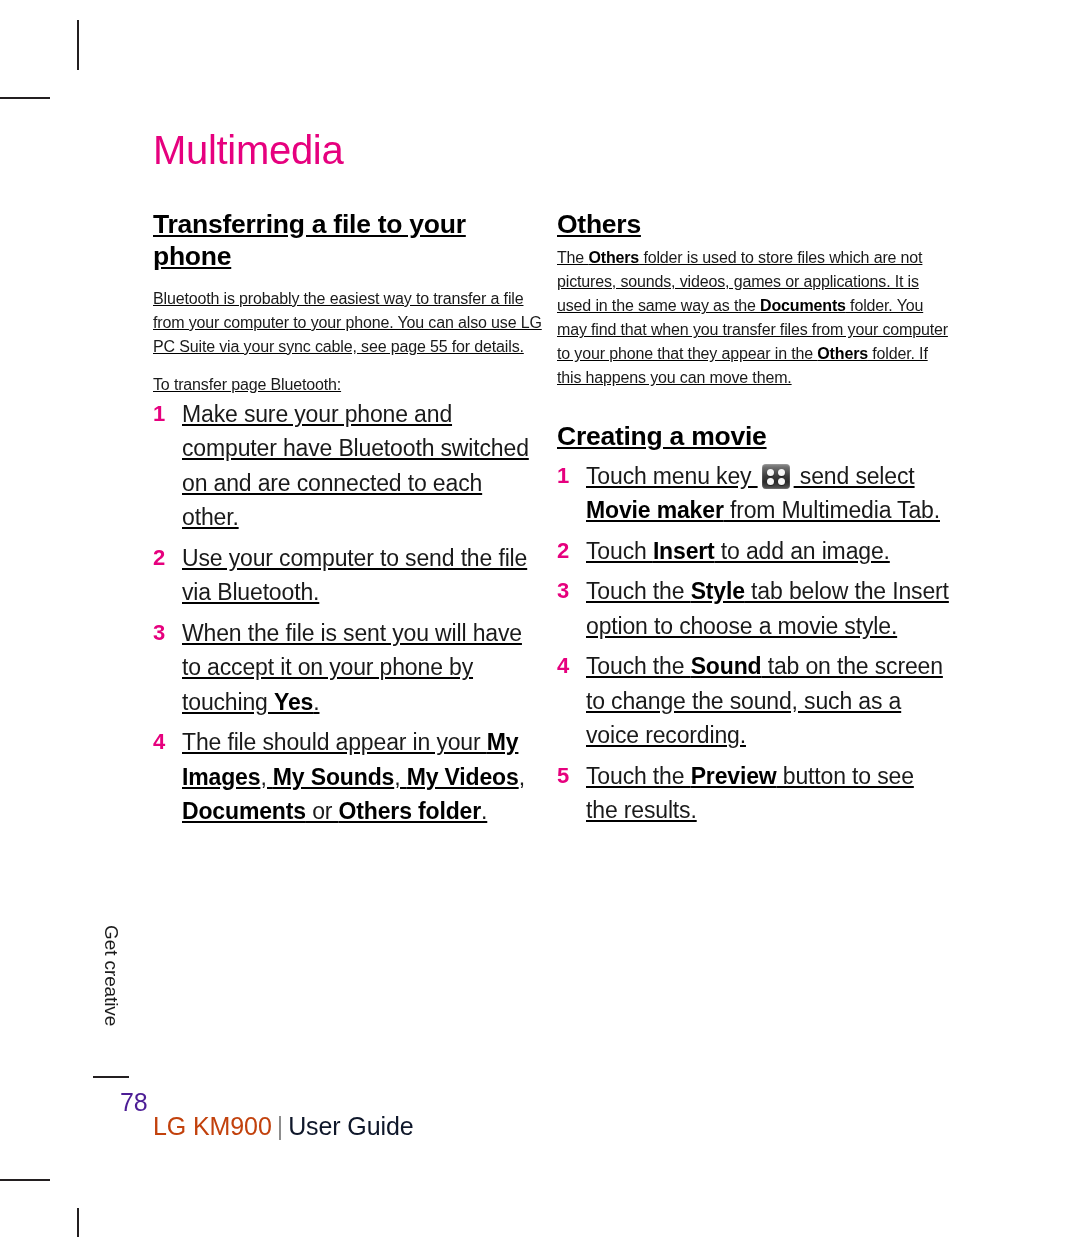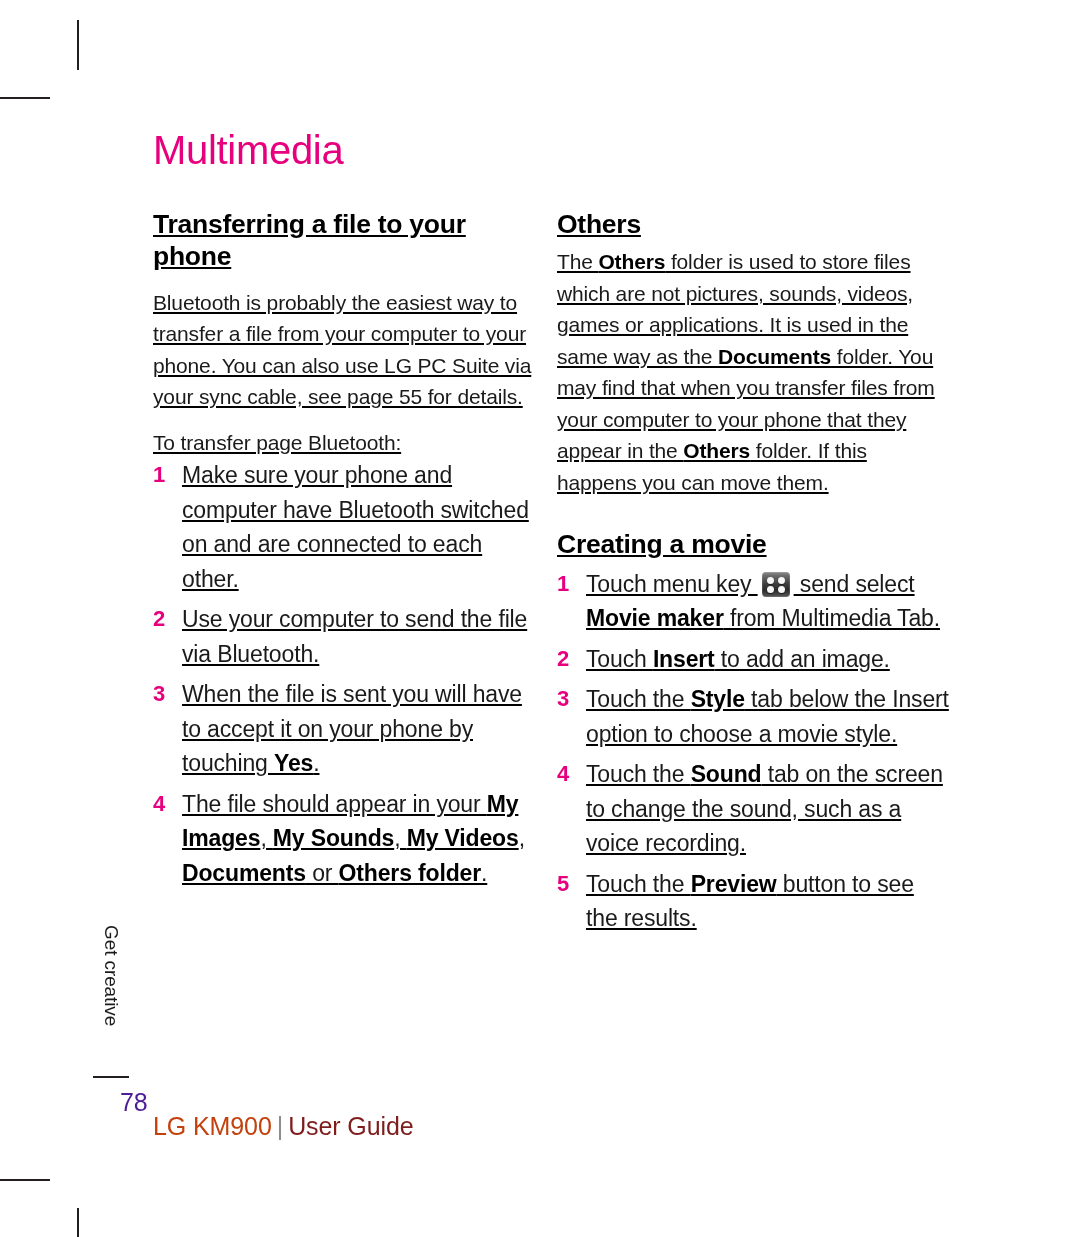--- a/index.html
+++ b/index.html
@@ -64,21 +64,21 @@
     font-size: 26.5px;
     font-weight: 700;
     line-height: 1.22;
     color: #000000;
     letter-spacing: -0.25px;
   }
   h2.sec-head.spaced { margin-top: 30px; }
 
   p.body {
     margin: 0 0 5px 0;
-    font-size: 21px;
+    font-size: 16px;
     line-height: 1.50;
     color: #1a1a1a;
     letter-spacing: -0.15px;
   }
   p.body.tight { margin-bottom: 0; }
   p.body.gap-top { margin-top: 14px; }
 
   
   ol.steps {
     list-style: none;
@@ -168,21 +168,21 @@
   .footer-line {
     position: absolute;
     left: 153px;
     top: 1092px;
     font-size: 25px;
     letter-spacing: -0.1px;
     white-space: nowrap;
   }
   .footer-brand { color: #c2410c; }
   .footer-sep   { color: #8d8d8d; padding: 0 5px; }
-  .footer-doc   { color: #7f1d1d; }
+  .footer-doc   { color: #0f172a; }
 </style>
 </head>
 <body>
 
 <div class="page">
 
   <div class="crop crop-v crop-tl-v"></div>
   <div class="crop crop-h crop-tl-h"></div>
   <div class="crop crop-v crop-tr-v"></div>
   <div class="crop crop-h crop-tr-h"></div>

